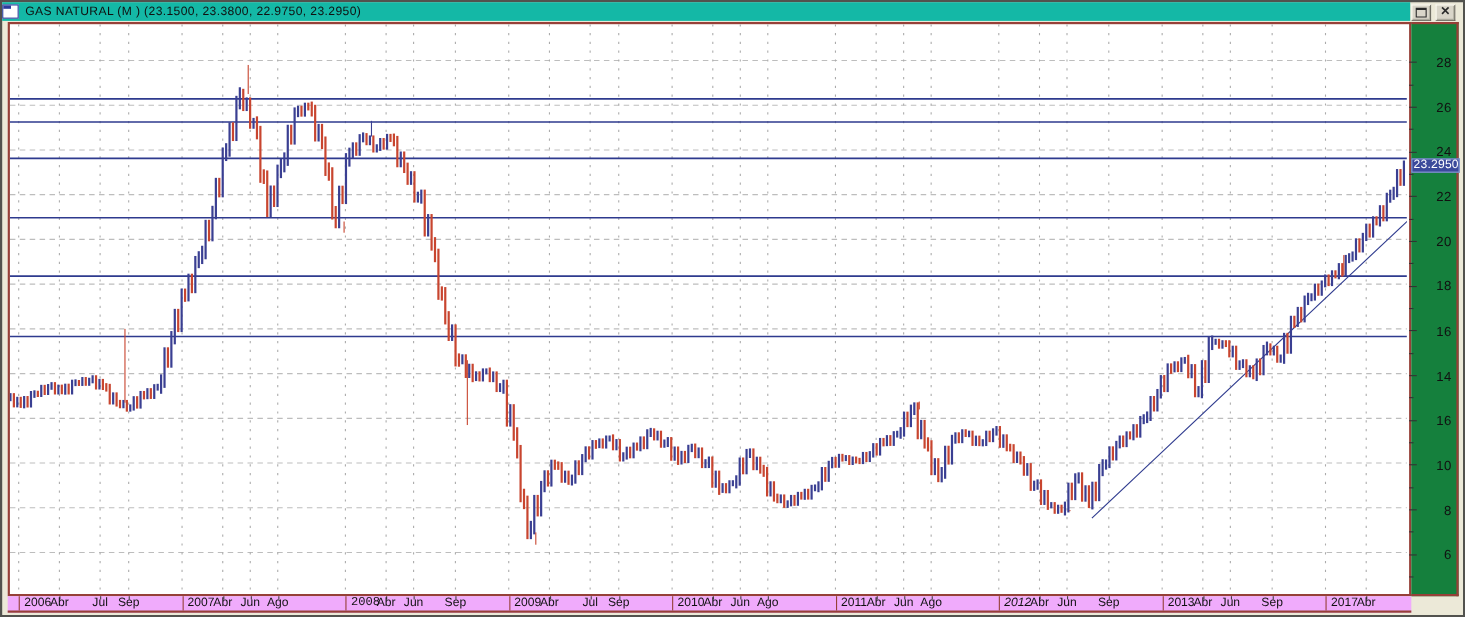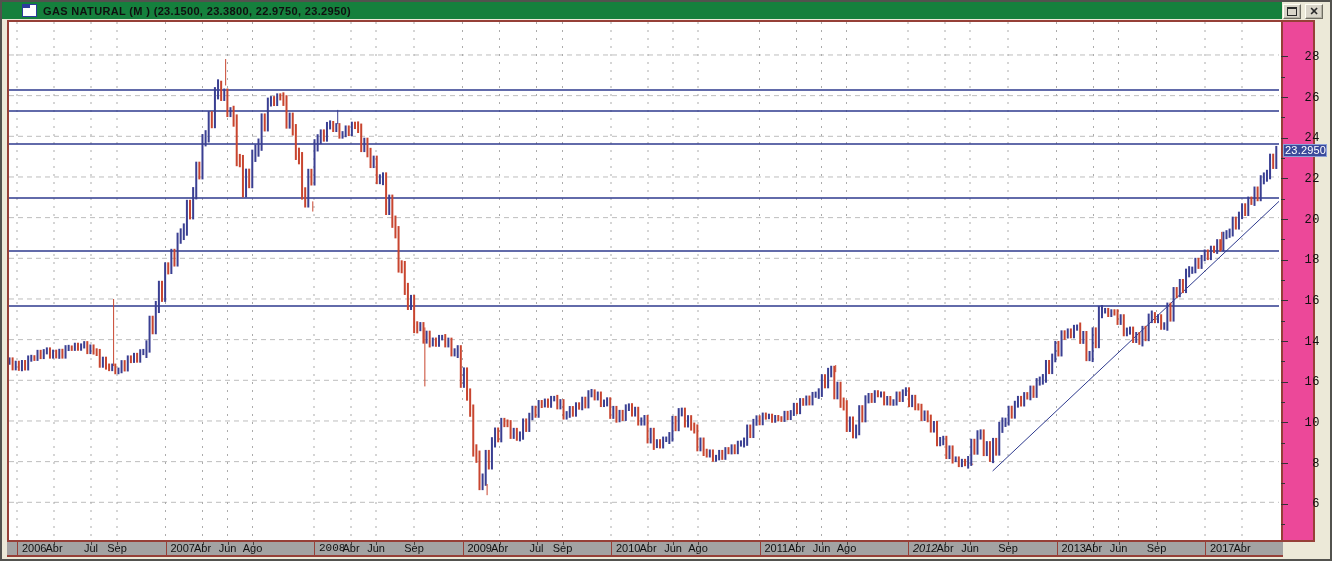--- a/index.html
+++ b/index.html
@@ -1,37 +1,37 @@
 <!DOCTYPE html>
 <html><head>
 <meta charset="utf-8">
 <style>
   html,body{margin:0;padding:0;background:#888;}
   #page{position:relative;width:1332px;height:561px;background:#ece9d8;
         box-shadow:inset 0 0 0 2px #52524e;overflow:hidden;
         font-family:"Liberation Sans",sans-serif;}
-  #title-strip{position:absolute;left:2px;top:2px;width:1280px;height:17px;background:#15803d;
-        display:flex;align-items:center;gap:6px;padding-left:20px;box-sizing:border-box;font-weight:bold;}
+  #title-strip{position:absolute;left:2px;top:2px;width:1280px;height:17px;background:#14b8a6;
+        display:flex;align-items:center;gap:6px;padding-left:0;box-sizing:border-box;}
   #title-icon{width:13px;height:11px;border:1px solid #2c3c9c;background:#fff;position:relative;flex:0 0 auto;}
   #title-icon::before{content:"";position:absolute;left:0;top:0;width:7px;height:3px;background:#2c3c9c;}
   #title-text{font-size:11px;color:#101010;letter-spacing:.35px;white-space:nowrap;}
   #win-buttons{position:absolute;top:4px;right:9px;display:flex;gap:4px;z-index:6;}
   .winbtn{width:18px;height:15px;background:#d9d5c9;border:1px solid;
         border-color:#fffef4 #6f6d63 #6f6d63 #fffef4;box-shadow:inset -1px -1px 0 #b3b1a4;
         display:flex;align-items:center;justify-content:center;cursor:pointer;box-sizing:border-box;}
   .restore-glyph{display:block;width:8px;height:6px;border:1px solid #2a2a2a;border-top-width:2px;}
   .close-glyph{font-size:11px;line-height:11px;color:#2a2a2a;font-weight:bold;}
   #plot{position:absolute;left:7px;top:20px;width:1272px;height:518px;background:#ffffff;
         border:2px solid #964038;}
-  #right-axis{position:absolute;left:1283px;top:20px;width:32px;height:522px;background:#ec4899;
+  #right-axis{position:absolute;left:1283px;top:20px;width:43px;height:522px;background:#15803d;
         border-top:2px solid #964038;border-right:2px solid #964038;border-bottom:2px solid #964038;
-        box-sizing:border-box;z-index:1;font-family:Liberation Mono, monospace;}
+        box-sizing:border-box;z-index:1;}
   .ytick{position:absolute;height:1px;background:#333;left:-2px;}
   .ylabel{position:absolute;left:9px;width:28px;text-align:right;font-size:12px;color:#111;letter-spacing:.5px;}
-  #bottom-axis{position:absolute;left:7px;top:542px;width:1276px;height:13px;background:#a3a3a3;
+  #bottom-axis{position:absolute;left:7px;top:542px;width:1276px;height:13px;background:#f0abfc;
         border-bottom:2px solid #964038;z-index:1;}
   .year-sep{position:absolute;top:0;width:1px;height:13px;background:#964038;}
   .year-label{position:absolute;top:0;font-size:11px;color:#111;white-space:nowrap;}
   .month-label{position:absolute;top:0;width:26px;margin-left:-13px;text-align:center;font-size:11px;color:#111;}
   .month-tick{position:absolute;top:0;width:1px;height:3px;background:#444;}
   #chart-svg{position:absolute;left:0;top:0;z-index:2;pointer-events:none;}
   #logo{position:absolute;left:14px;top:494px;z-index:1;font-family:"DejaVu Serif",serif;
         font-style:italic;font-size:26px;line-height:30px;white-space:nowrap;user-select:none;}
   #logo .l1{color:#8d9cc0;font-weight:400;}
   #logo .l2{color:#1f3f7f;font-weight:700;}

